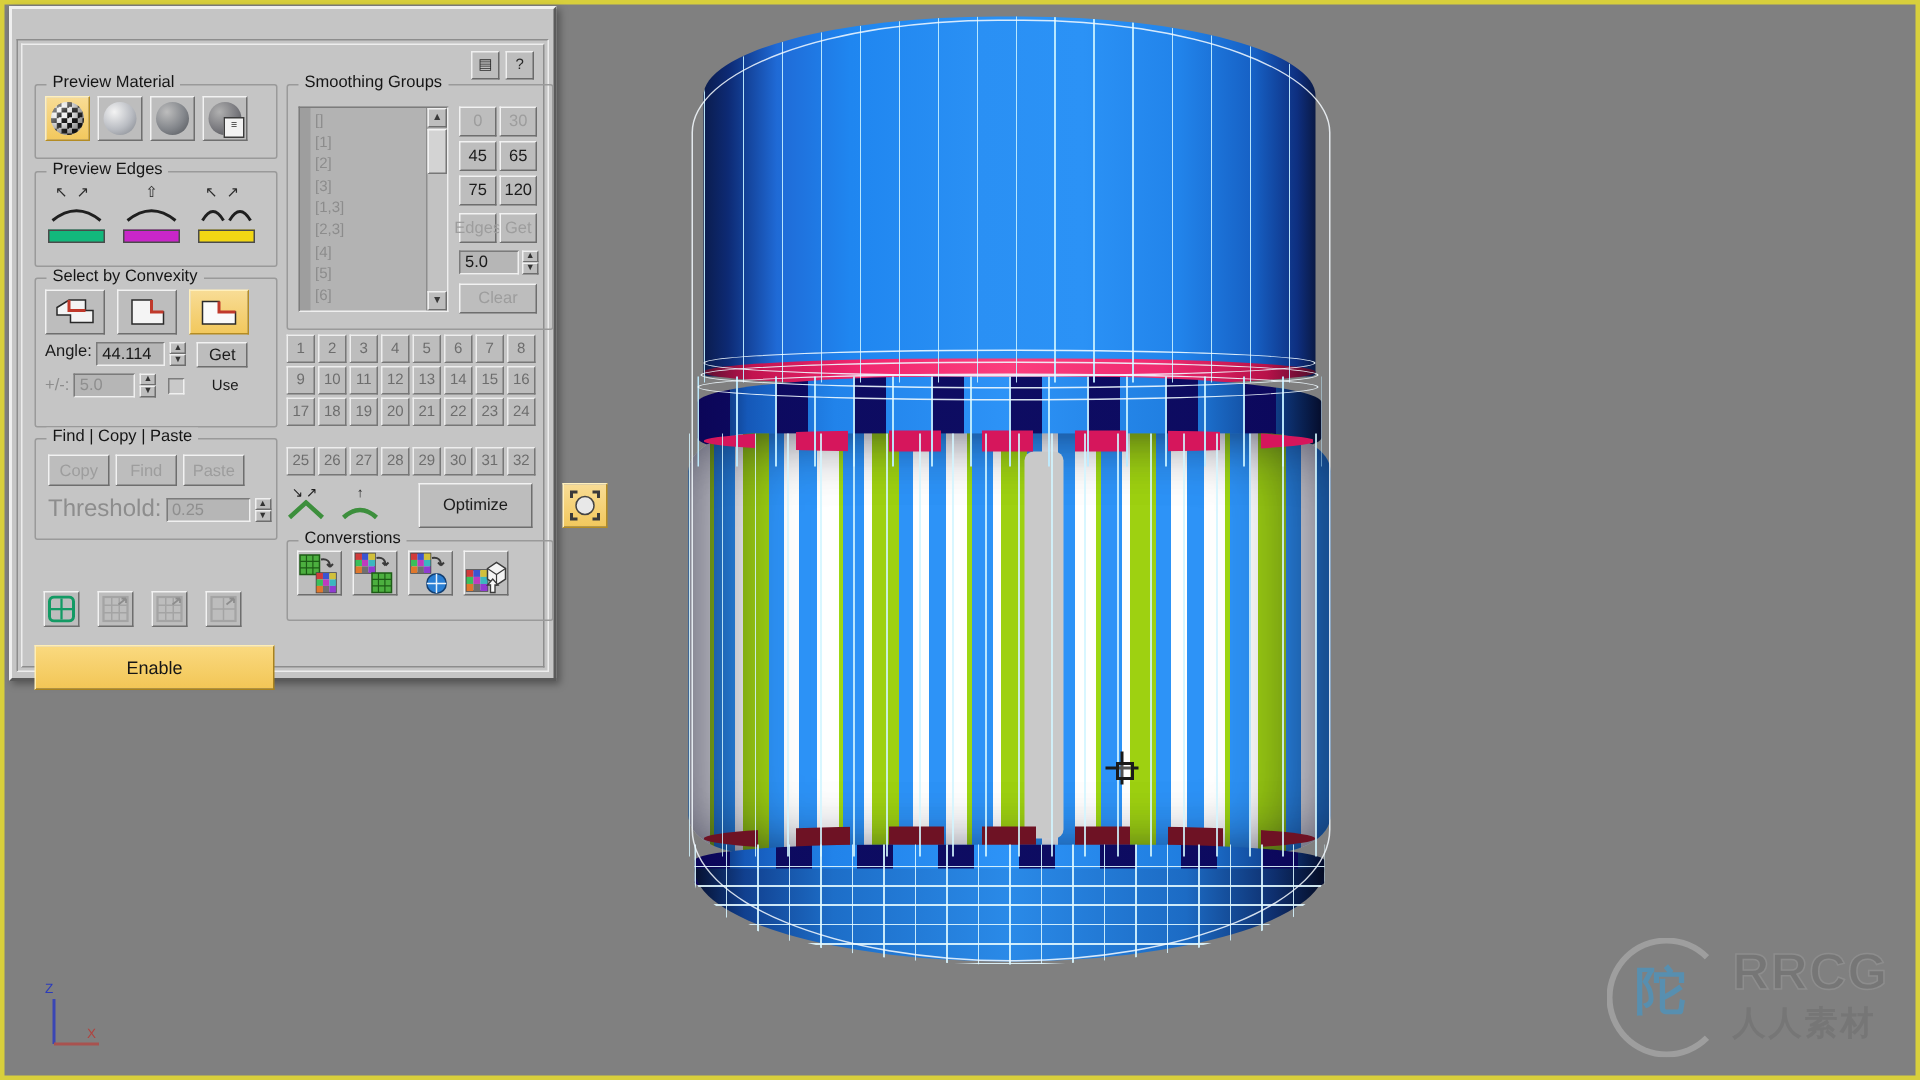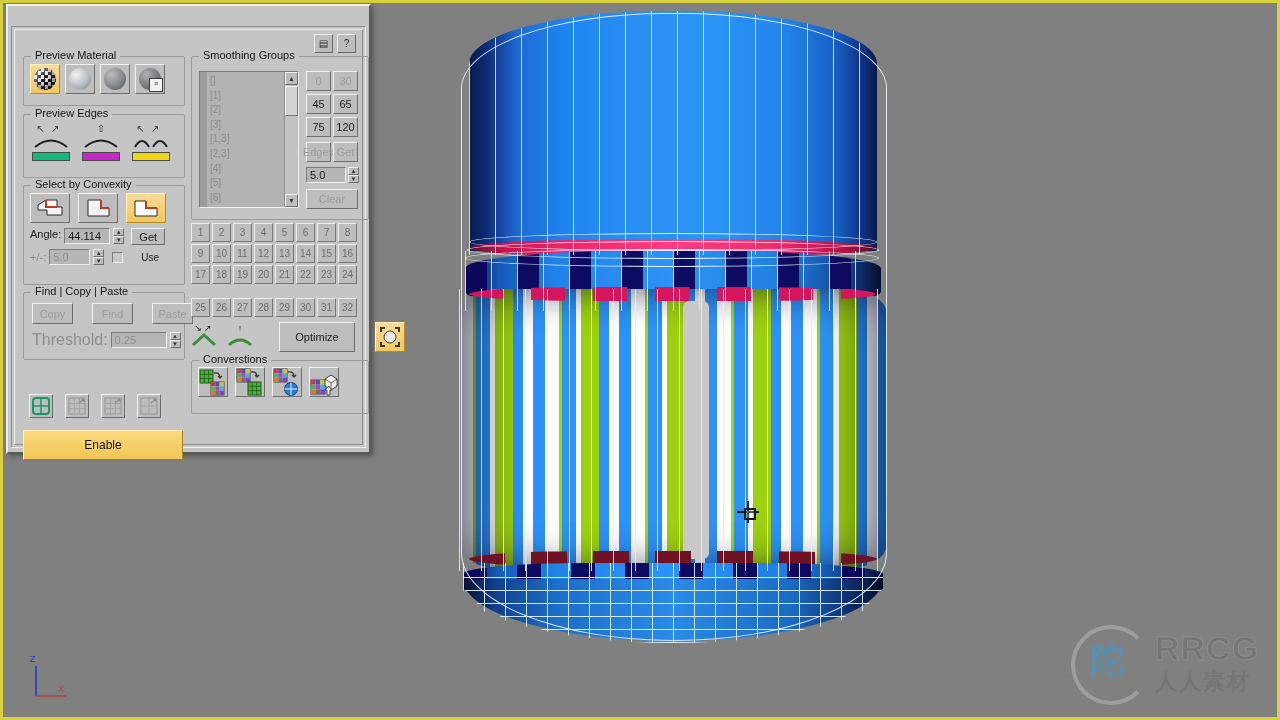--- a/index.html
+++ b/index.html
@@ -416,21 +416,21 @@
               <div>▲</div>
               <div>▼</div>
             </div>
         <div class="checkbox" style="margin-left:5px;"></div>
         <span style="font-size:10px;color:#1a1a1a;margin-left:15px;">Use</span>
       </div>
     </div>
 
     <div class="group" style="left:8px;top:262px;width:160px;height:66px;">
       <span class="glabel">Find | Copy | Paste</span>
-      <div style="position:absolute;left:8px;top:10px;display:flex;gap:19px;">
+      <div style="position:absolute;left:8px;top:10px;display:flex;gap:4px;">
         <div class="btn disabled" style="width:41px;height:21px;">Copy</div>
         <div class="btn disabled" style="width:41px;height:21px;">Find</div>
         <div class="btn disabled" style="width:41px;height:21px;">Paste</div>
       </div>
       <div style="position:absolute;left:8px;top:38px;display:flex;align-items:center;gap:3px;">
         <span style="font-size:16px;color:#8d8d8d;">Threshold:</span>
         <div class="field disabled" style="width:56px;height:16px;">0.25</div>
         <div class="spin" style="height:16px;">
               <div>▲</div>
               <div>▼</div>

